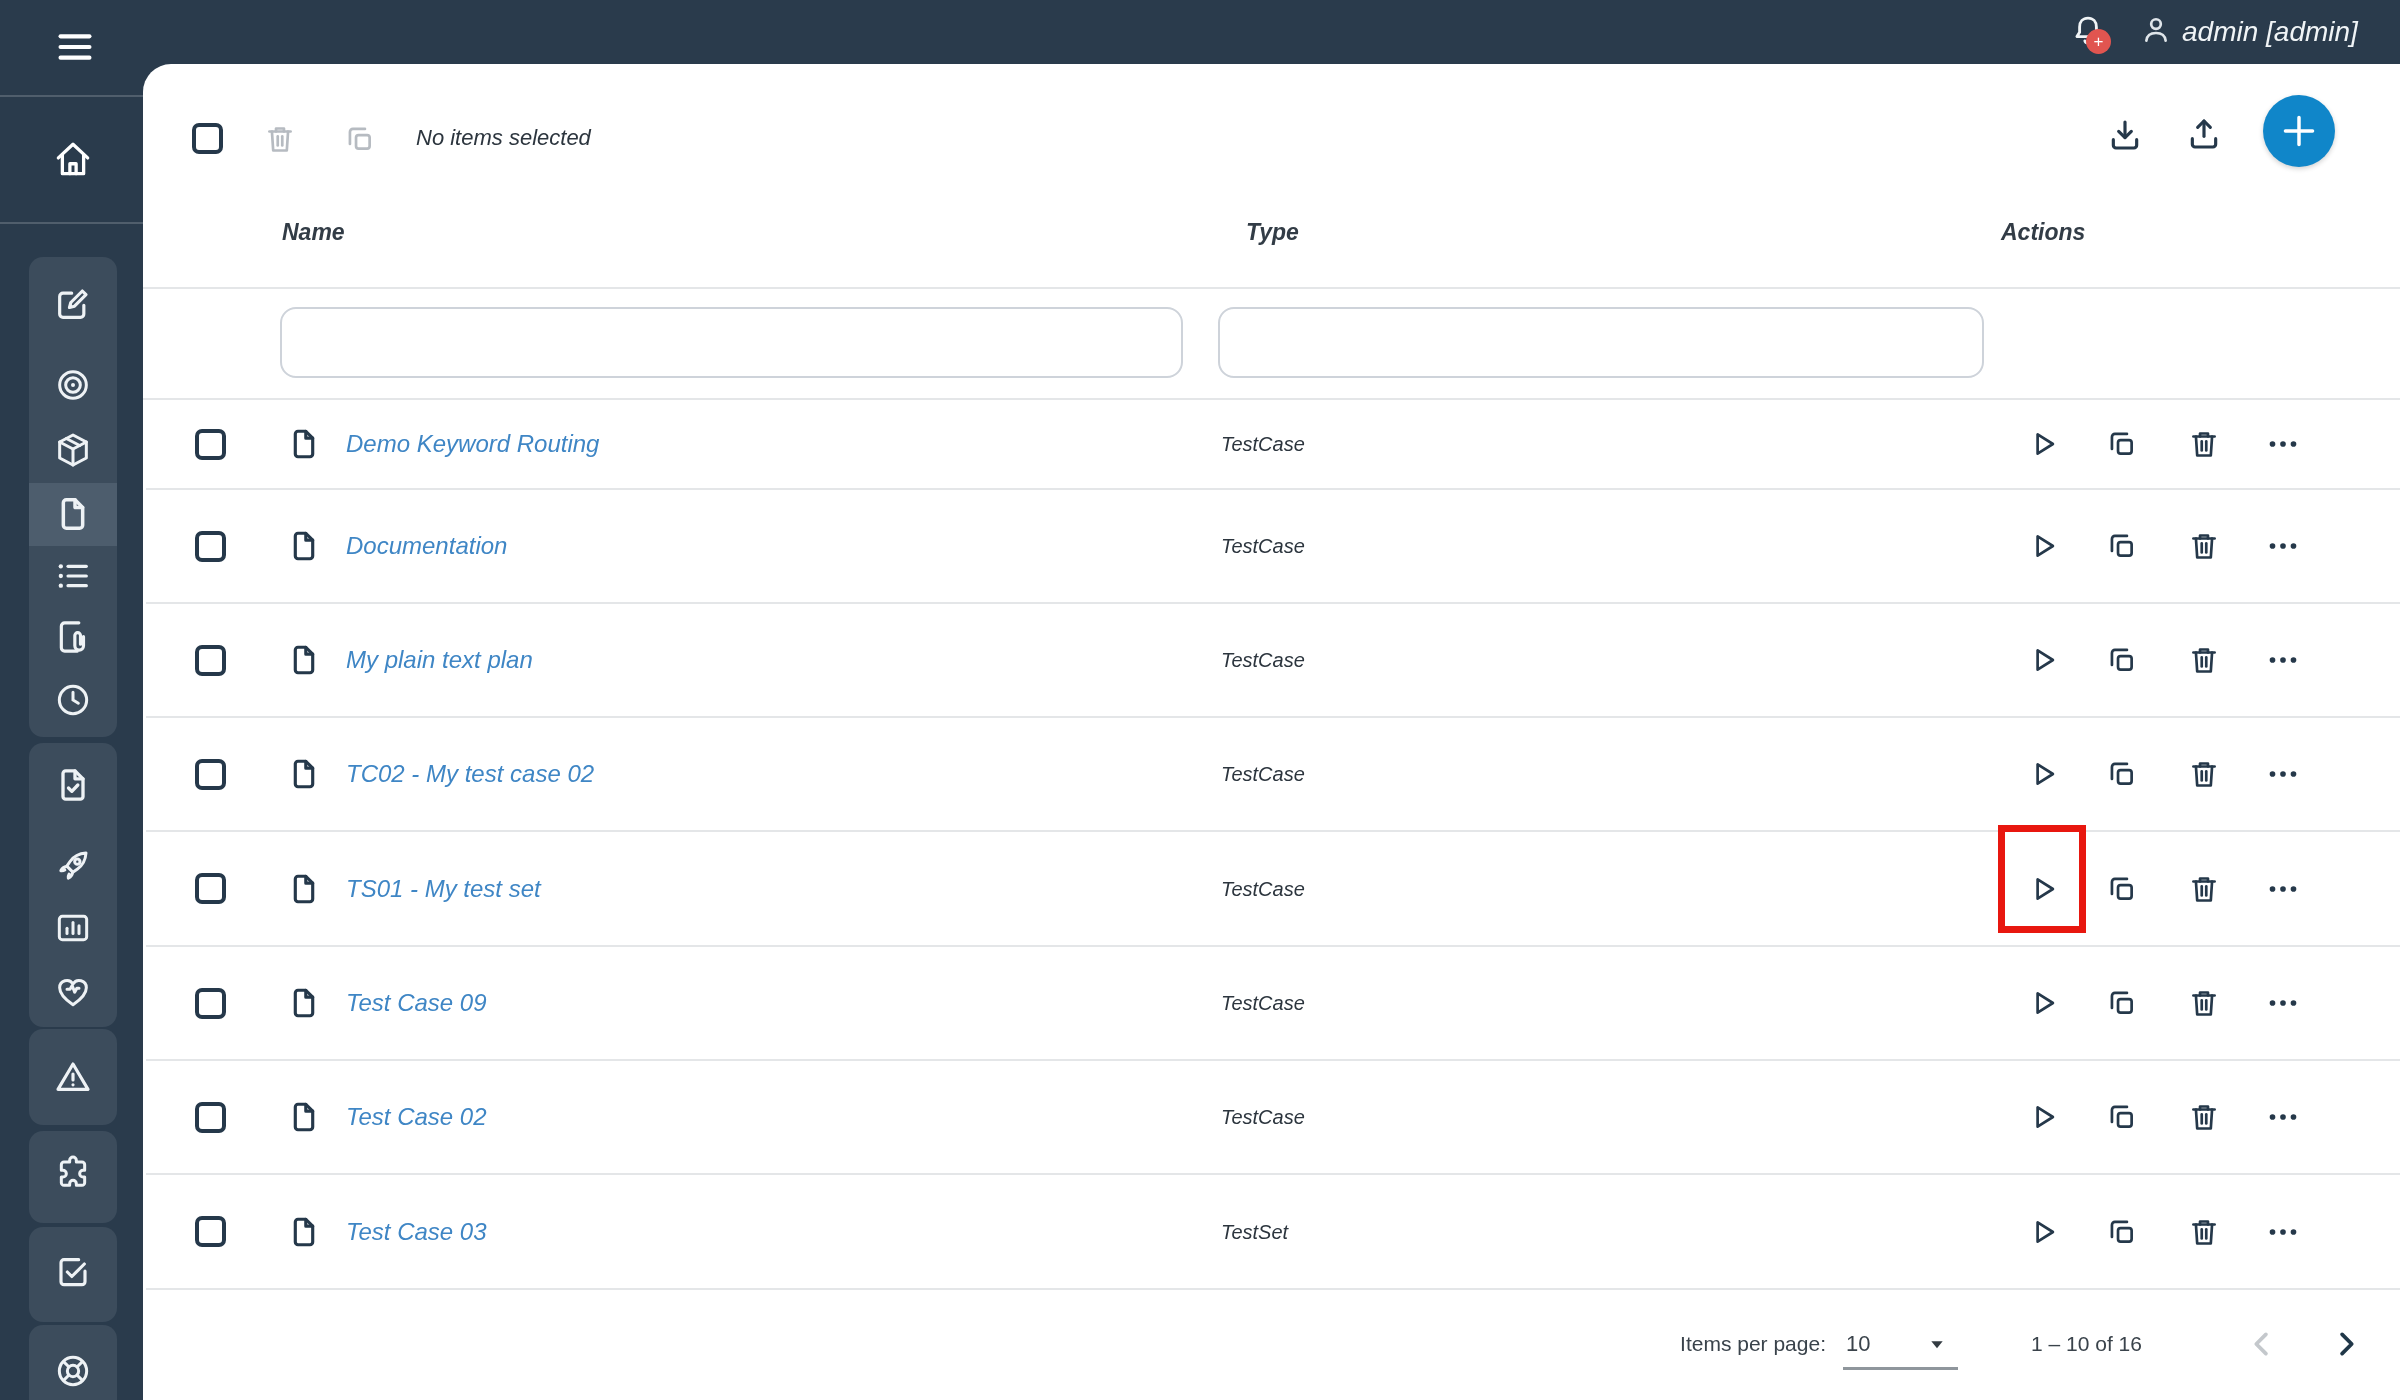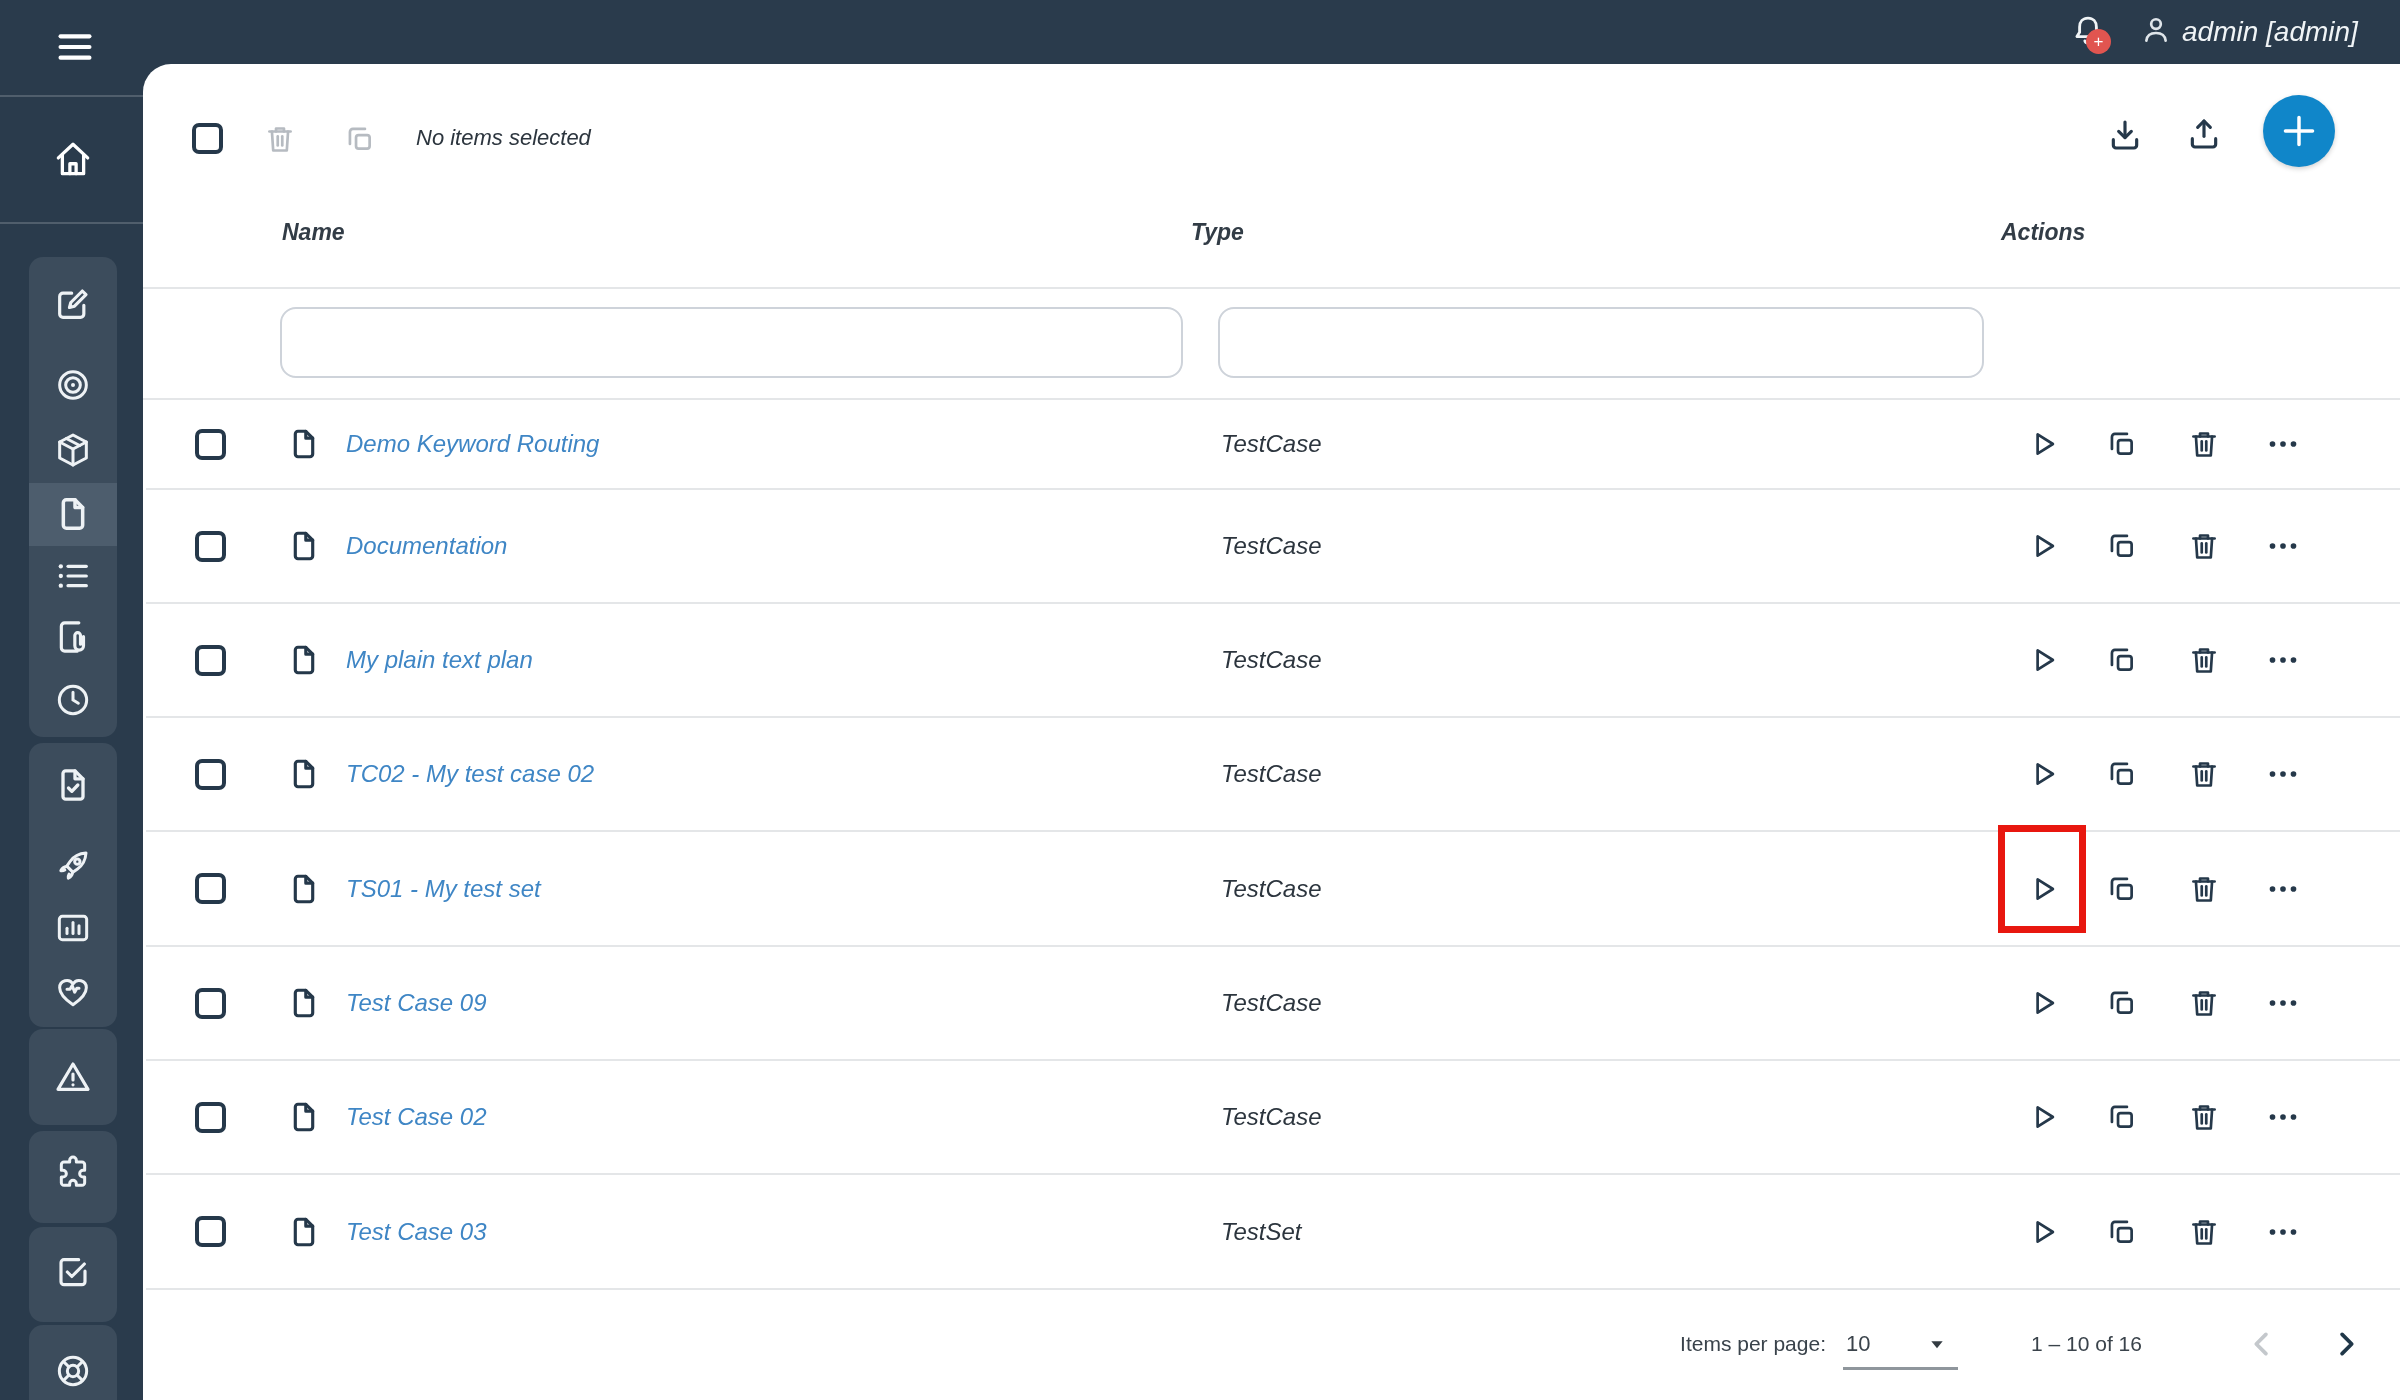--- a/index.html
+++ b/index.html
@@ -42,21 +42,21 @@
 
   .colhead{top:168px;font-size:23px;font-weight:700;color:var(--heading);white-space:nowrap;}
   .hdiv{left:0;width:2257px;height:2px;background:var(--divider);}
   .filter{top:243px;height:71px;border:2px solid var(--input-border);border-radius:16px;
           font-size:24px;color:var(--text);padding:0 20px;outline:none;background:#fff;}
 
   .row{left:3px;width:2381px;border-bottom:2px solid var(--divider);}
   .row .cb{position:absolute;left:49px;top:50%;margin-top:-15.5px;}
   .doc-ic{left:140px;width:36px;height:36px;color:var(--icon);}
   .rname{left:200px;font-size:24px;color:var(--link);text-decoration:none;cursor:pointer;white-space:nowrap;}
-  .rtype{left:1075px;font-size:24px;color:var(--text);white-space:nowrap;}
+  .rtype{left:1075px;font-size:20px;color:var(--text);white-space:nowrap;}
   .act{position:absolute;width:34px;height:34px;top:50%;margin-top:-17px;color:var(--icon);}
 
   .redbox{left:1855px;top:761px;width:88px;height:108px;border:7px solid var(--annotation-red);
           pointer-events:none;}
 
   .pag{font-size:21px;color:var(--pag-text);white-space:nowrap;}
   .underline{left:1700px;top:1303px;width:115px;height:3px;background:var(--underline);}
   .chev{width:36px;height:36px;top:1262px;}
   svg.ic{display:block;width:100%;height:100%;}
 </style>
@@ -398,21 +398,21 @@
         <use href="#i-upload"></use>
       </svg>
     </button>
   <button class="abs fab">
       <svg class="ic" style="width:44px;height:44px">
         <use href="#i-plus"></use>
       </svg>
     </button>
 
   <span class="abs cy colhead" style="left:139px">Name</span>
-  <span class="abs cy colhead" style="left:1048px">Type</span>
+  <span class="abs cy colhead" style="left:1103px">Type</span>
   <span class="abs cy colhead" style="left:1858px">Actions</span>
   <div class="abs hdiv" style="top:223px"></div>
 
   <input class="abs filter" style="left: 137px; width: 903px;" value="">
   <input class="abs filter" style="left: 1075px; width: 766px;" value="">
   <div class="abs hdiv" style="top:334px"></div>
 
   <div class="abs row" style="top:336px;height:90px">
     <button class="cb"></button>
     <span class="abs cy doc-ic" style="top:50%">

